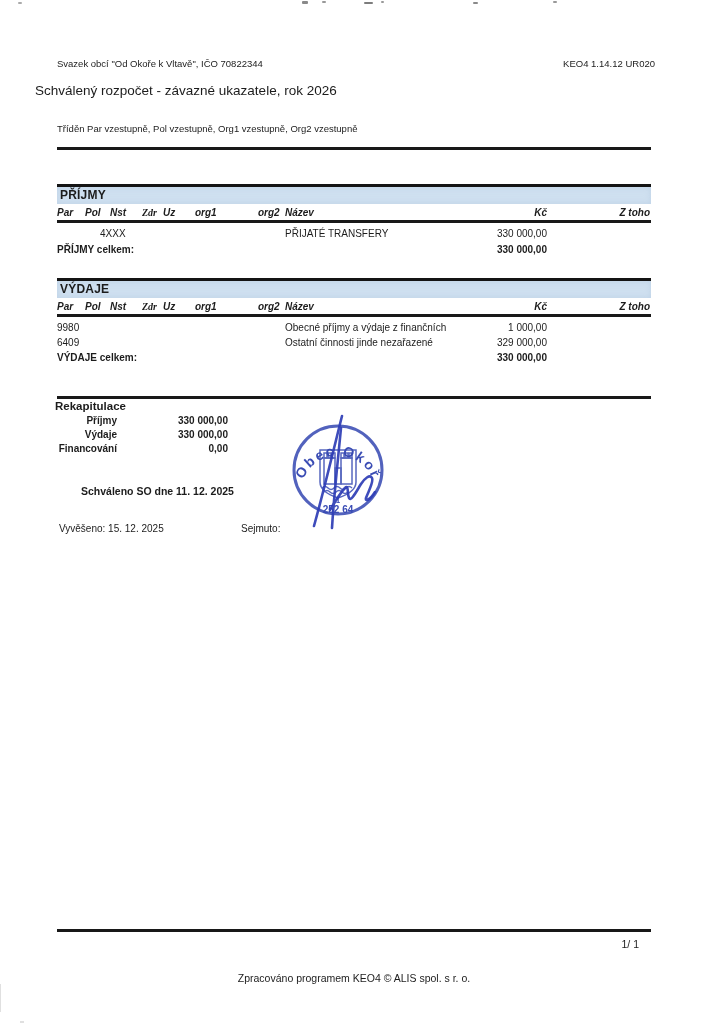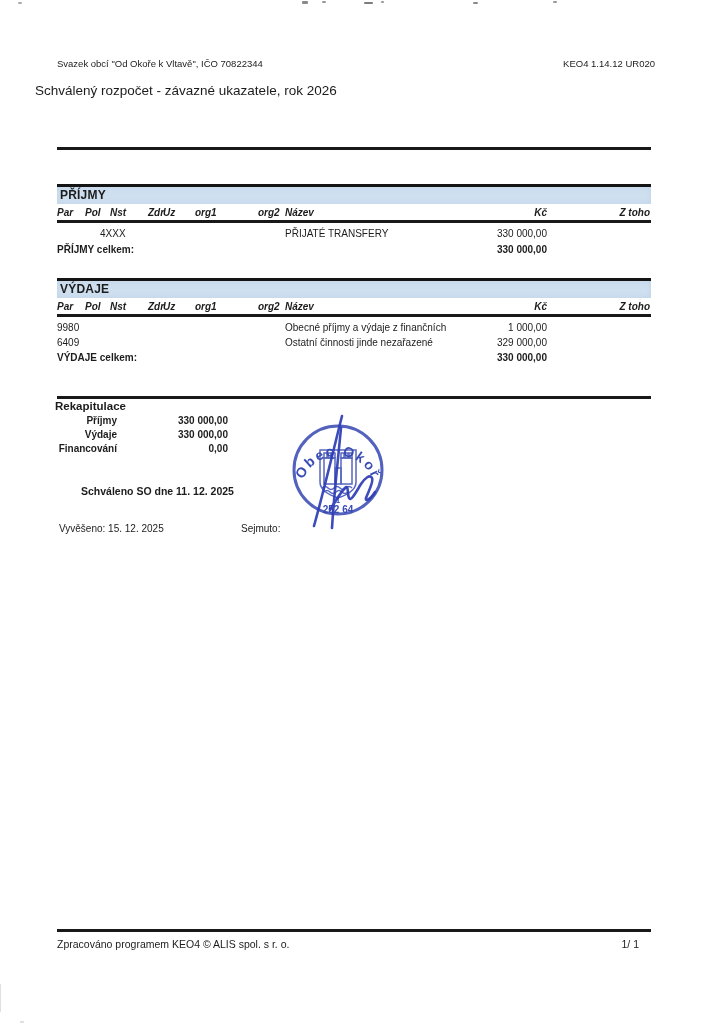--- a/index.html
+++ b/index.html
@@ -16,31 +16,31 @@
     position:absolute;left:57px;width:594px;height:17px;
     background:#cfe0f0;border-top:3px solid #141414;
     box-shadow:inset 0 0 6px rgba(176,199,222,.55);
   }
   .band .bandtitle{
     position:absolute;left:3px;top:1px;font-size:12px;font-weight:bold;letter-spacing:.2px;
   }
   .trow{position:absolute;left:0;right:0;height:13px;font-size:10px;}
   .trow span{position:absolute;white-space:nowrap;}
   .colhead{font-size:10px;font-weight:bold;font-style:italic;}
-  .c-par{left:57px;}  .c-pol{left:85px;}  .c-nst{left:110px;} .c-zdr{left:148px;}
+  .c-par{left:57px;}  .c-pol{left:85px;}  .c-nst{left:110px;} .c-zdr{left:142px;font-family:Liberation Serif, serif;}
   .c-uz{left:163px;}  .c-org1{left:195px;} .c-org2{left:258px;} .c-nazev{left:285px;}
   .c-kc{right:176px;text-align:right;} .c-ztoho{right:73px;text-align:left;}
   .c-polval{left:100px;}
   .bold{font-weight:bold;}
   .total-label{position:absolute;left:57px;font-size:10px;font-weight:bold;}
   .total-value{position:absolute;right:176px;font-size:10px;font-weight:bold;text-align:right;}
   .rekap-label{position:absolute;left:57px;width:60px;text-align:right;font-size:10px;font-weight:bold;}
   .rekap-value{position:absolute;left:120px;width:108px;text-align:right;font-size:10px;font-weight:bold;}
   .speck{position:absolute;border-radius:1px;}
-  .footer-credit{position:absolute;left:57px;width:594px;text-align:left;font-size:10.5px;}
+  .footer-credit{position:absolute;left:57px;width:594px;text-align:center;font-size:10.5px;margin-top:34px;}
   .scanline{position:absolute;background:#cccccc;opacity:.6;}
 </style>
 </head>
 <body>
 
 <div class="page">
 
   <div class="speck" style="left:18px;top:2px;width:4px;height:2px;background:#aaa;"></div>
   <div class="speck" style="left:302px;top:1px;width:6px;height:3px;background:#8a8a8a;"></div>
   <div class="speck" style="left:322px;top:1px;width:4px;height:2px;background:#999;"></div>
@@ -49,20 +49,21 @@
   <div class="speck" style="left:473px;top:2px;width:5px;height:2px;background:#8a8a8a;"></div>
   <div class="speck" style="left:553px;top:1px;width:4px;height:2px;background:#999;"></div>
   <div class="scanline" style="left:0;top:984px;width:1px;height:28px;"></div>
   <div class="scanline" style="left:20px;top:1021px;width:4px;height:2px;"></div>
 
   <div class="abs small" style="left:57px;top:58px;">Svazek obcí "Od Okoře k Vltavě", IČO 70822344</div>
   <div class="abs small" style="right:68px;top:58px;">KEO4 1.14.12 UR020</div>
 
   <div class="abs title" style="left:14px;right:10px;top:83px;text-align:left;margin-left:21px;">Schválený rozpočet - závazné ukazatele, rok 2026</div>
 
+  <div class="abs small" style="left:57px;top:123px;">Tříděn  Par vzestupně, Pol vzestupně, Org1 vzestupně, Org2 vzestupně</div>
 
   <div class="rule" style="top:147px;"></div>
 
   <div class="band" style="top:184px;">
     <span class="bandtitle">PŘÍJMY</span>
   </div>
   <div class="trow colhead" style="top:207px;">
     <span class="c-par">Par</span>
     <span class="c-pol">Pol</span>
     <span class="c-nst">Nst</span>

